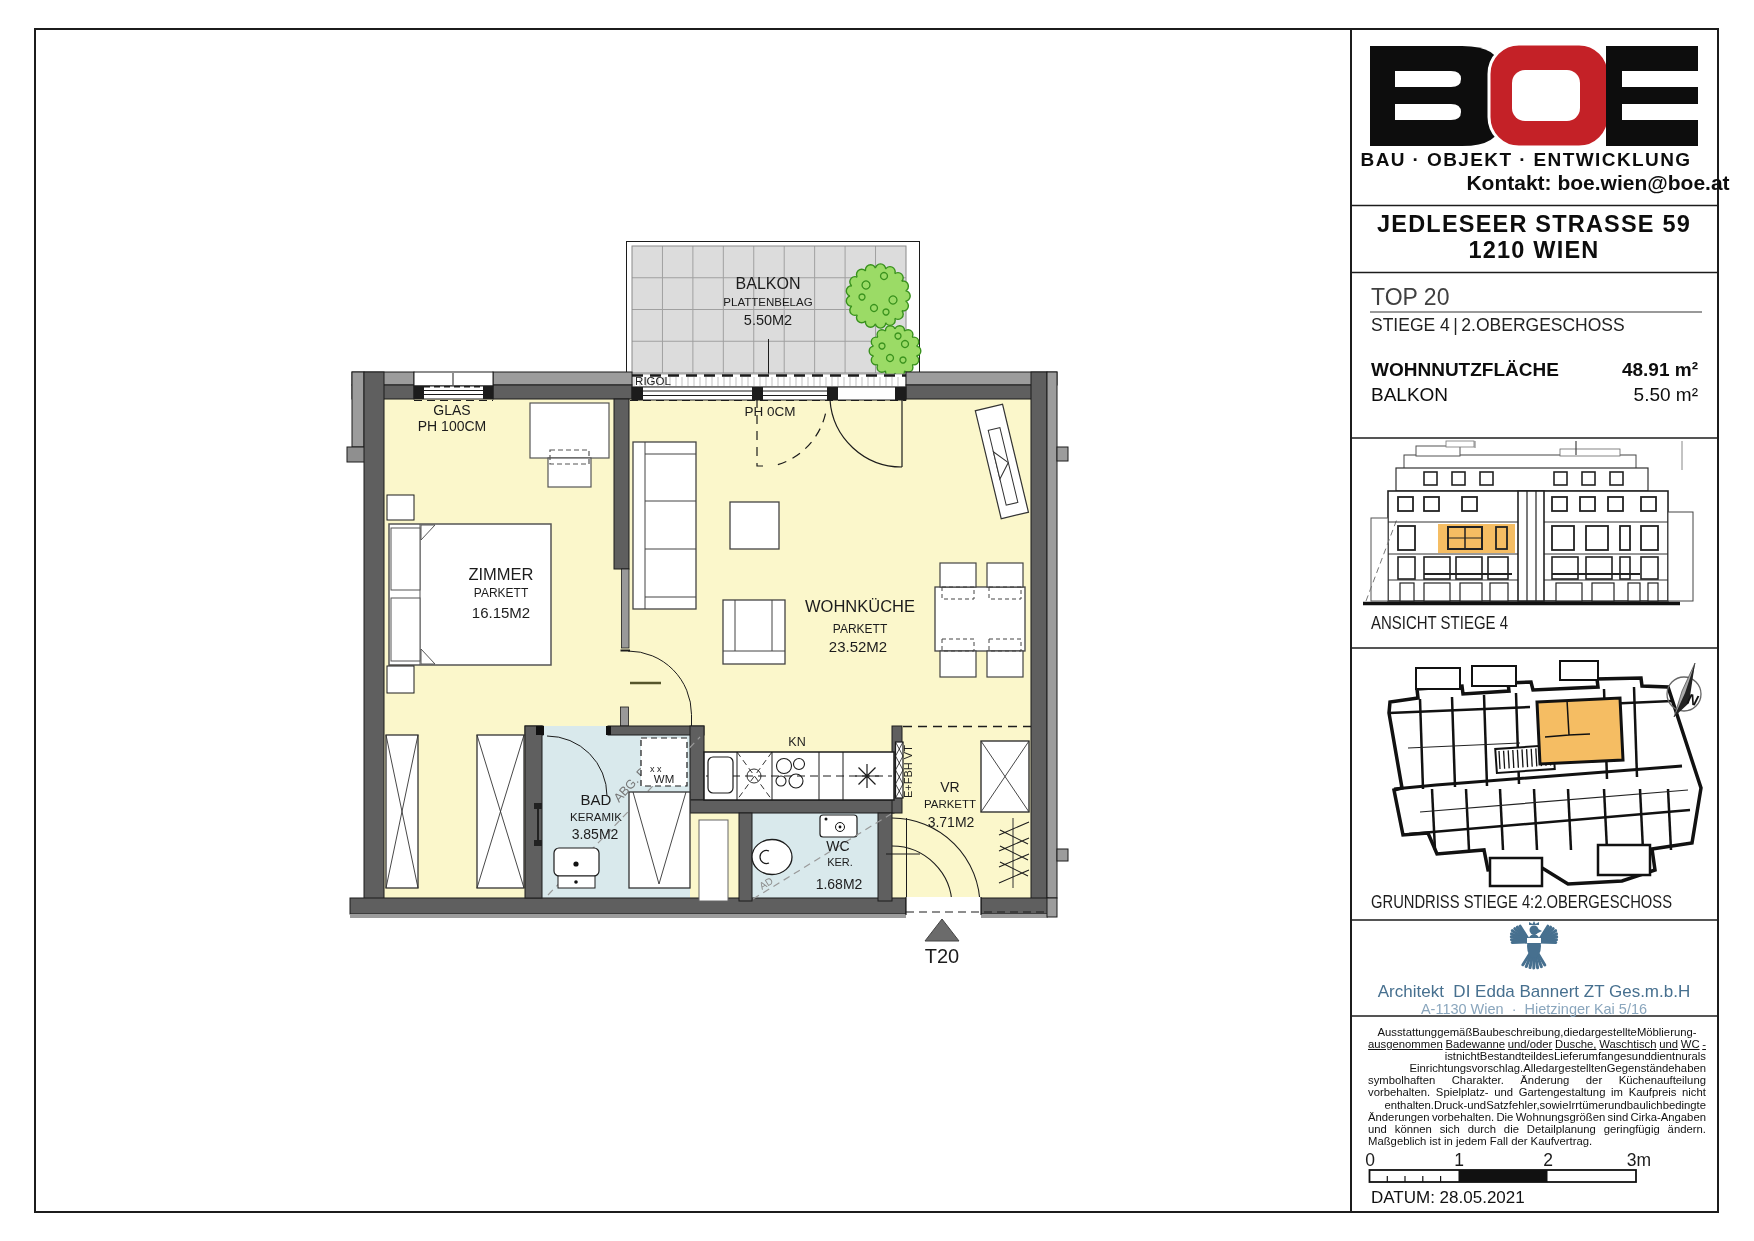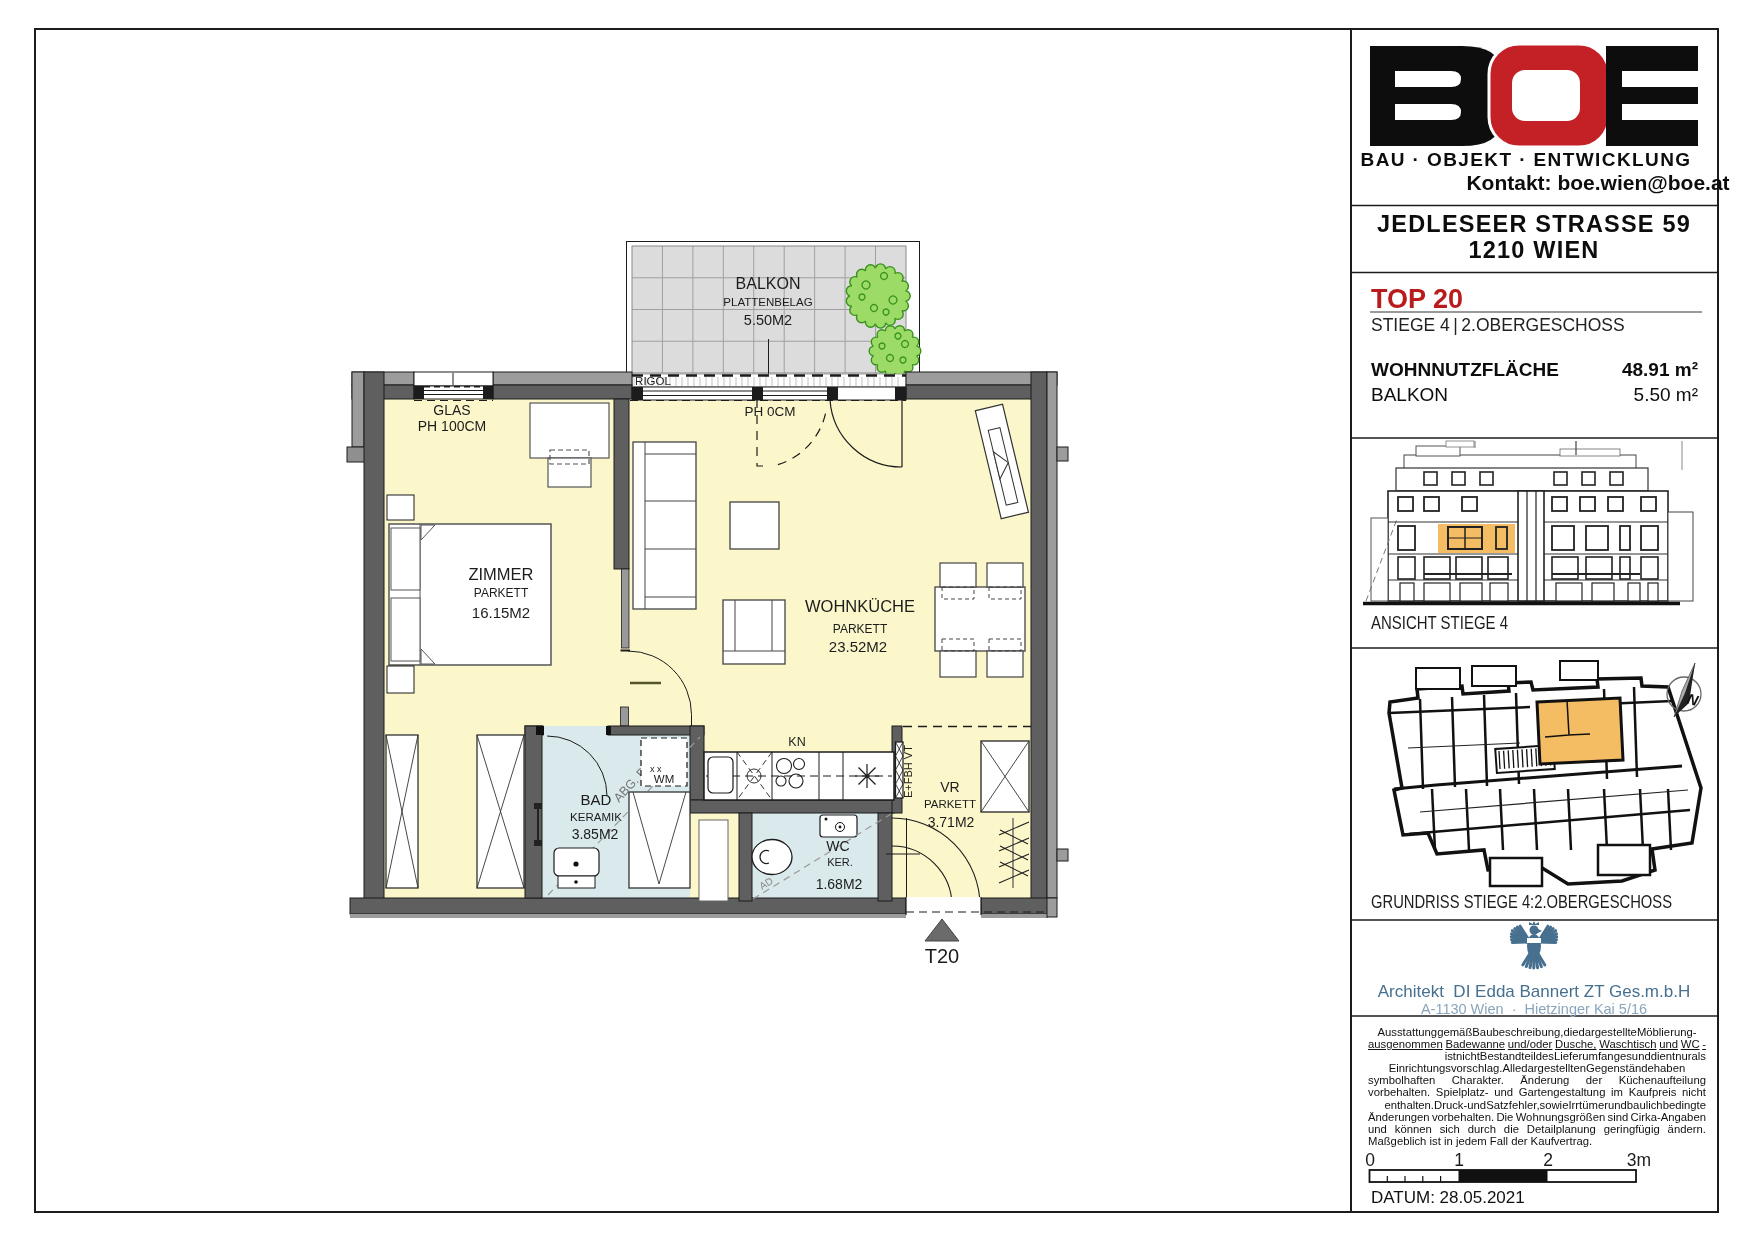--- a/index.html
+++ b/index.html
@@ -559,21 +559,21 @@
 <line x1="1422.8" y1="1176" x2="1422.8" y2="1182" stroke="#111" stroke-width="1.2"></line>
 <line x1="1440.6" y1="1176" x2="1440.6" y2="1182" stroke="#111" stroke-width="1.2"></line>
 </svg>
 
 <div class="abs" style="left:1352px;top:149px;width:348px;text-align:center;font-size:19px;font-weight:bold;letter-spacing:1.4px;color:#0d0d0d;">BAU · OBJEKT · ENTWICKLUNG</div>
 
 <div class="abs" style="left:1416px;top:171px;width:364px;text-align:center;font-size:21px;font-weight:bold;color:#0d0d0d;">Kontakt: boe.wien@boe.at</div>
 
 <div class="abs" style="left:1352px;top:211px;width:364px;text-align:center;font-size:23.5px;font-weight:bold;letter-spacing:1.2px;line-height:26px;color:#0d0d0d;">JEDLESEER STRASSE 59<br>1210 WIEN</div>
 
-<div class="abs" style="left:1371px;top:284px;font-size:27px;font-weight:bold;color:#b91c1c;">TOP 20</div>
+<div class="abs" style="left:1371px;top:284px;font-size:23px;font-weight:normal;color:#404040;">TOP 20</div>
 
 <div class="abs" style="left:1370px;top:311px;width:332px;height:1.5px;background:#999;"></div>
 
 <div class="abs" style="left:1371px;top:315px;font-size:17.5px;color:#222;">STIEGE 4 | 2.OBERGESCHOSS</div>
 
 <div class="abs" style="left:1371px;top:359px;width:327px;font-size:19px;font-weight:bold;color:#0d0d0d;">WOHNNUTZFLÄCHE<span style="float:right">48.91 m²</span></div>
 <div class="abs" style="left:1371px;top:384px;width:327px;font-size:19px;color:#0d0d0d;">BALKON<span style="float:right">5.50 m²</span></div>
 
 <div class="abs" style="left:1352px;top:982px;width:364px;text-align:center;font-size:17px;color:#47708f;">Architekt&nbsp; DI Edda Bannert ZT Ges.m.b.H</div>
 <div class="abs" style="left:1352px;top:1001px;width:364px;text-align:center;font-size:14.5px;color:#8aa6bd;">A-1130 Wien&nbsp; ·&nbsp; Hietzinger Kai 5/16</div>
@@ -602,21 +602,21 @@
       <span>ist</span>
       <span>nicht</span>
       <span>Bestandteil</span>
       <span>des</span>
       <span>Lieferumfanges</span>
       <span>und</span>
       <span>dient</span>
       <span>nur</span>
       <span>als</span>
     </div>
-<div style="display:flex;justify-content:center;">
+<div style="display:flex;justify-content:flex-end;">
       <span>Einrichtungsvorschlag.</span>
       <span>Alle</span>
       <span>dargestellten</span>
       <span>Gegenstände</span>
       <span>haben</span>
     </div>
 <div style="display:flex;justify-content:space-between;">
       <span>symbolhaften</span>
       <span>Charakter.</span>
       <span>Änderung</span>

